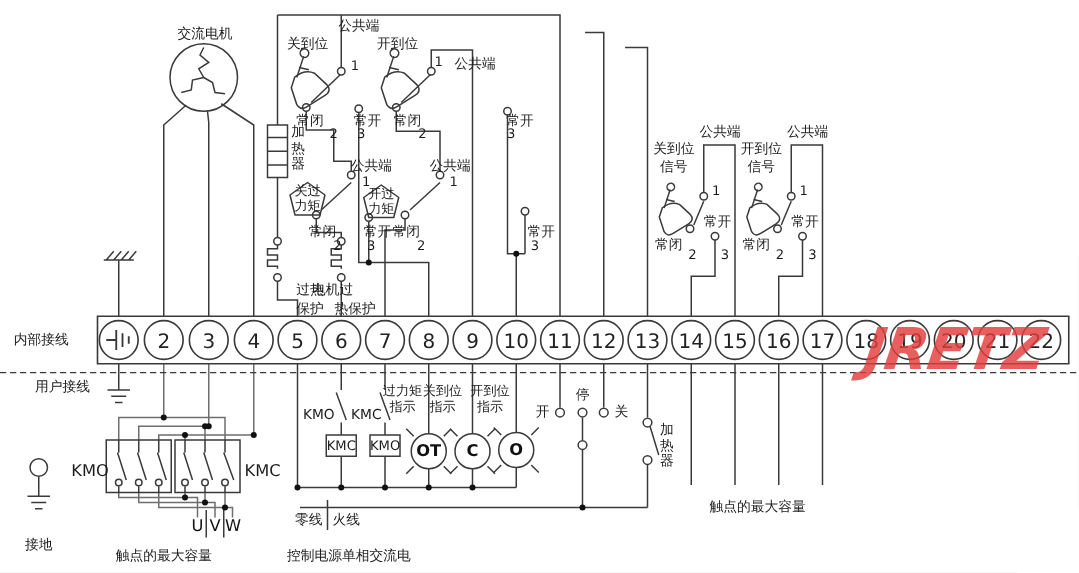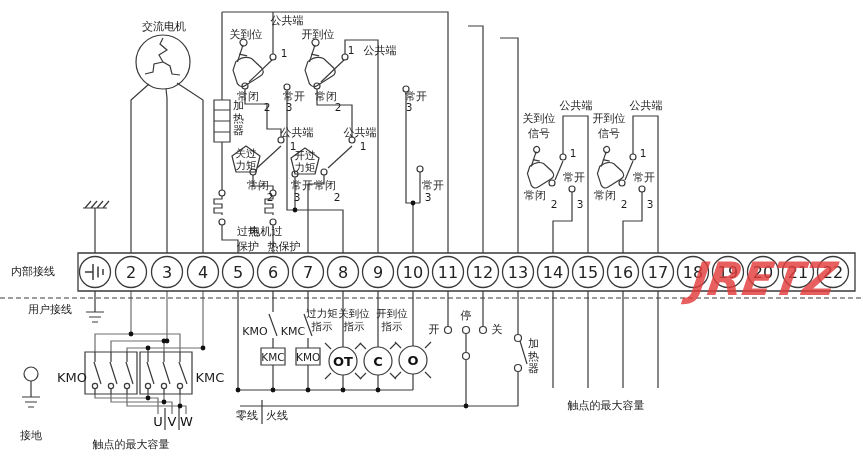--- a/index.html
+++ b/index.html
@@ -329,20 +329,21 @@
 <div class="lb" style="left:631px;top:171px;width:26px">常开</div>
 <div class="lb sm" style="left:644px;top:198px;width:12px">3</div>
 
 <div class="lb" style="left:56px;top:371px;width:32px;font-size:13px">KMO</div>
 <div class="lb" style="left:194px;top:371px;width:32px;font-size:13px">KMC</div>
 <div class="phase" style="left:152px;top:414px">U</div>
 <div class="phase" style="left:166px;top:414px">V</div>
 <div class="phase" style="left:180px;top:414px">W</div>
 <div class="lb" style="left:11px;top:429px;width:40px">接地</div>
 <div class="lb" style="left:72px;top:438px;width:118px">触点的最大容量</div>
+<div class="lb" style="left:213px;top:438px;width:132px">控制电源单相交流电</div>
 <div class="lb" style="left:234px;top:409px;width:26px">零线</div>
 <div class="lb" style="left:264px;top:409px;width:26px">火线</div>
 
 <div class="lb" style="left:239px;top:325px;width:32px">KMO</div>
 <div class="lb" style="left:277px;top:325px;width:32px">KMC</div>
 <div class="lb sm" style="left:261px;top:351px;width:24px">KMC</div>
 <div class="lb sm" style="left:296px;top:351px;width:24px">KMO</div>
 
 <div class="lb sm" style="left:302px;top:307px;width:40px">过力矩</div>
 <div class="lb sm" style="left:302px;top:320px;width:40px">指示</div>

